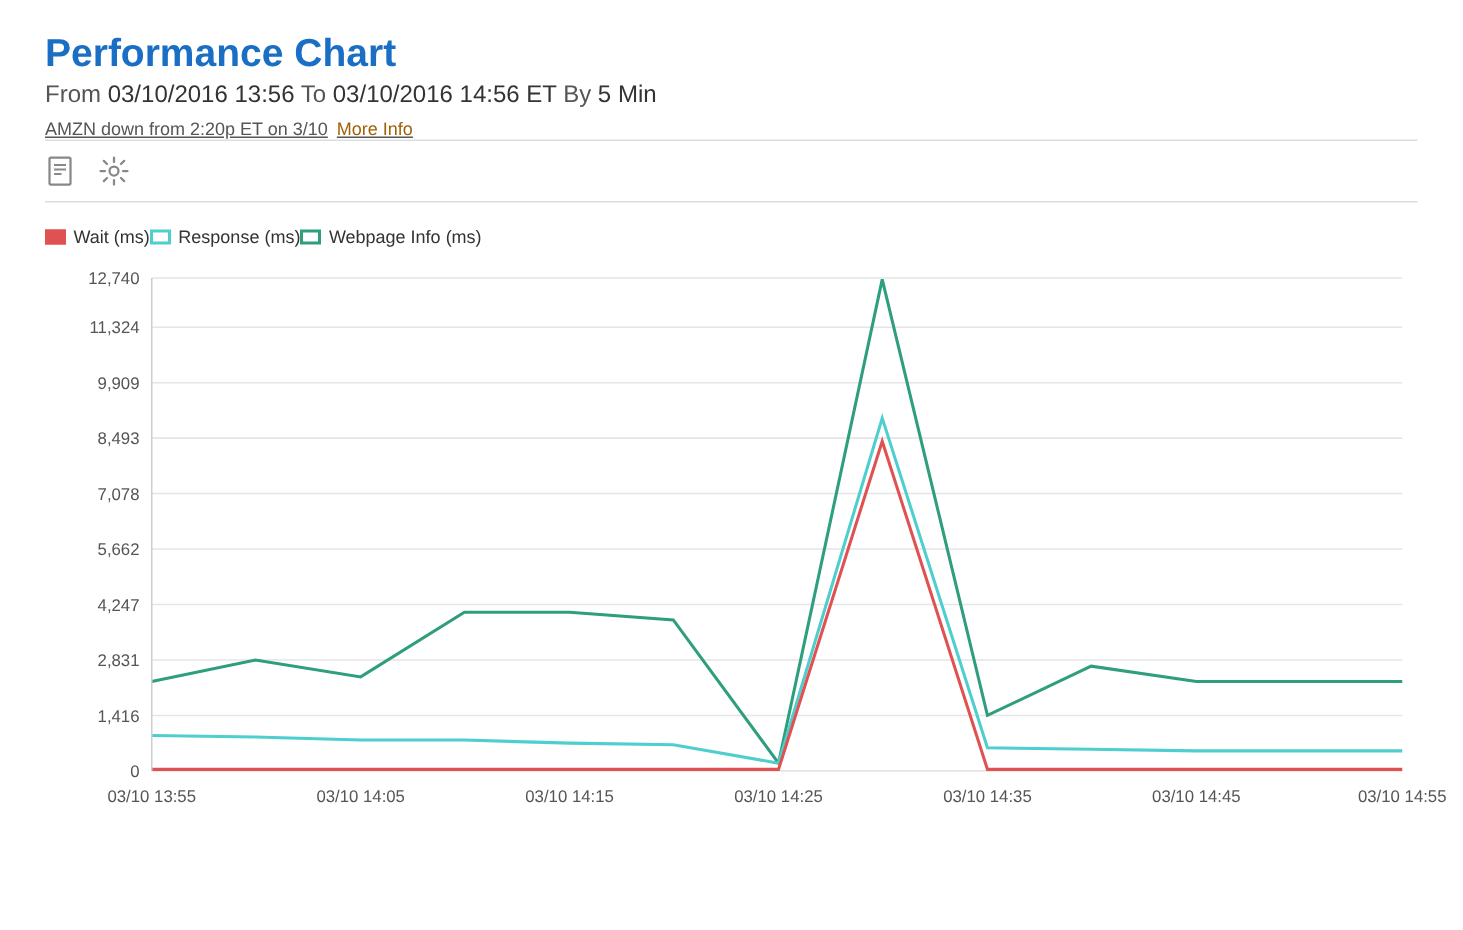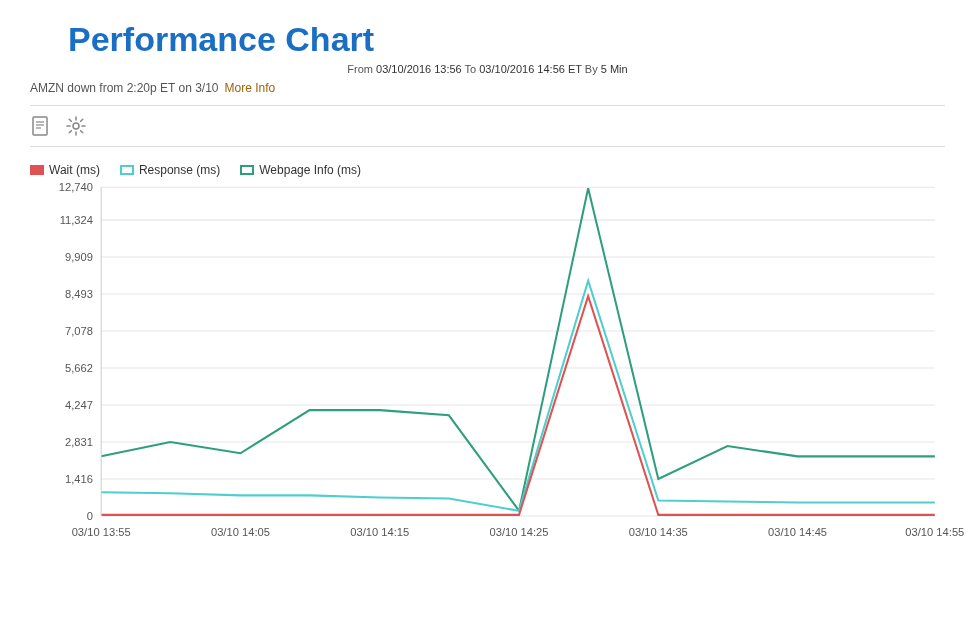--- a/index.html
+++ b/index.html
@@ -5,40 +5,39 @@
     * { box-sizing: border-box; margin: 0; padding: 0; }
     body {
       font-family: Arial, sans-serif;
       background: #fff;
       color: #333;
       padding: 20px 30px;
       width: 975px;
       min-height: 620px;
     }
     .page-title {
-      font-size: 34px;
+      font-size: 26px;
       color: #1a6fc4;
       font-weight: bold;
       margin-bottom: 4px;
-      margin-left: 38px;
     }
     .date-range {
-      font-size: 11px;
+      font-size: 16px;
       color: #555;
       margin-bottom: 6px;
-      text-align: center;
     }
     .date-range span { color: #333; }
     .alert-bar {
       font-size: 12px;
       color: #555;
-      margin-bottom: 10px;
+      margin-bottom: 0;
       display: flex;
       align-items: center;
       gap: 6px;
+      text-decoration: underline;
     }
     .more-info-link {
       color: #a16207;
       cursor: pointer;
       text-decoration: none;
     }
     .toolbar {
       display: flex;
       gap: 10px;
       align-items: center;
@@ -52,23 +51,22 @@
       height: 24px;
       cursor: pointer;
       display: flex;
       align-items: center;
       justify-content: center;
       color: #666;
       font-size: 16px;
     }
     .legend {
       display: flex;
-      gap: 20px;
-      align-items: center;
-      margin-bottom: 0;
+      align-items: center;
+      margin-bottom: 10px;
       font-size: 12px;
     }
     .legend-item {
       display: flex;
       align-items: center;
       gap: 5px;
     }
     .legend-color {
       width: 14px;
       height: 10px;

